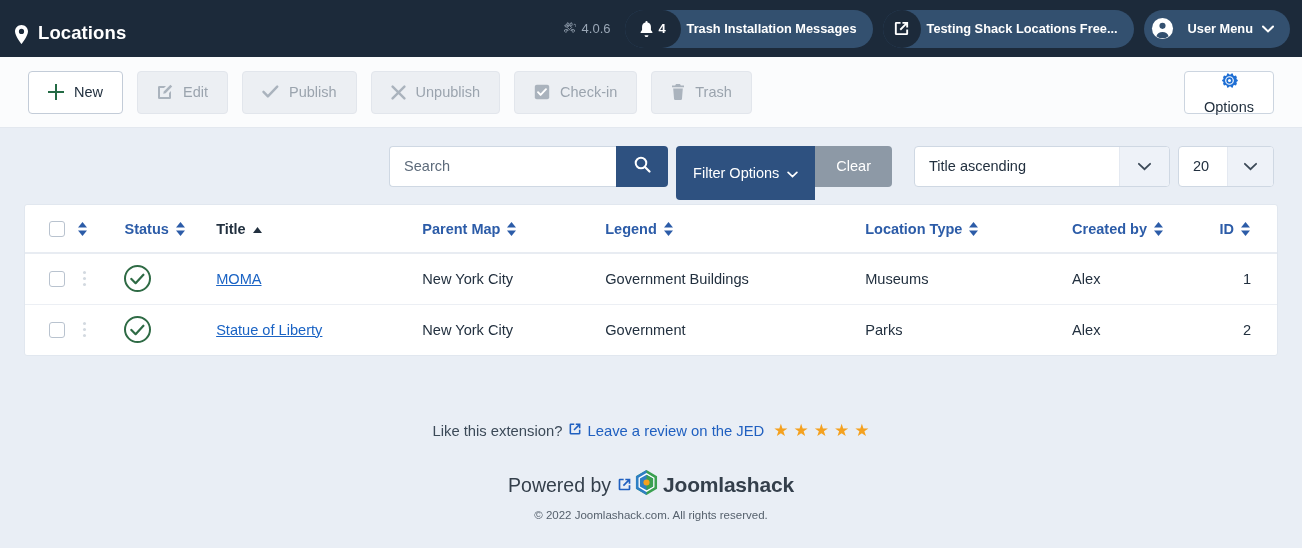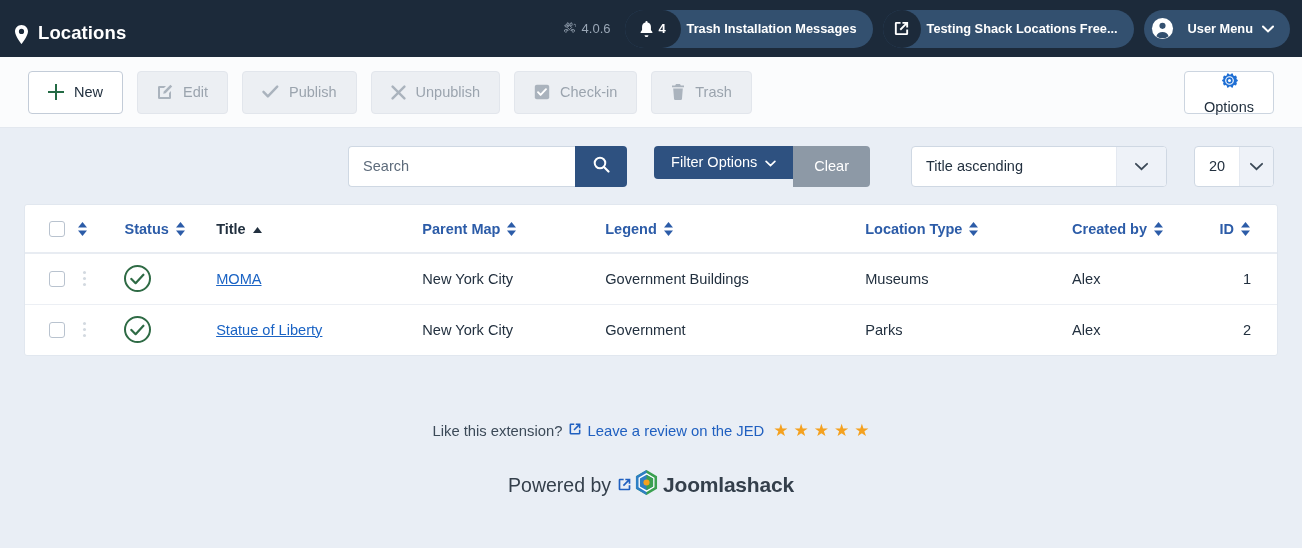--- a/index.html
+++ b/index.html
@@ -52,38 +52,38 @@
     background: #eceff3; border: 1px solid #e2e6ec; color: #9ba4ae;
     cursor: pointer; white-space: nowrap;
   }
   .tbtn.active { background: #fff; border: 1px solid #c3ccd8; color: #22303f; }
   .tbtn.options { margin-left: auto; background:#fff; border:1px solid #ccd5e0; color:#22303f;flex-direction:column; }
   .tbtn svg { display: block; }
 
   
   .filterbar {
     height: 76px; display: flex; align-items: center;
-    justify-content: flex-end; padding: 0 28px; gap: 41px;
+    justify-content: flex-end; padding: 0 28px; gap: 22px;
   }
   .search-group { display: flex; height: 41px; }
   .search-input {
     width: 227px; height: 41px; border: 1px solid #cfd8e3;
     border-right: none; border-radius: 4px 0 0 4px;
     padding: 0 14px; font-size: 14.5px; font-family: inherit;
     color: #2c3b4c; background: #fff; outline: none;
   }
   .search-input::placeholder { color: #5d6b7b; }
   .search-btn {
     width: 52px; height: 41px; background: #2e5180; border: none;
     border-radius: 0 4px 4px 0; display: flex; align-items: center;
     justify-content: center; cursor: pointer;
   }
   .fo-group { display: flex; height: 41px; margin-left: 11px; }
   .filter-opts {
-    background: #2e5180; color: #fff; border: none; height: 33px;
+    background: #2e5180; color: #fff; border: none; height: 54px;
     padding: 0 17px; font-size: 14.5px; font-family: inherit;
     border-radius: 4px 0 0 4px; display: flex; align-items: center;
     gap: 8px; cursor: pointer; white-space: nowrap;
   }
   .clear-btn {
     background: #8d99a6; color: #fff; border: none; height: 41px;
     padding: 0 21px; font-size: 14.5px; font-family: inherit;
     border-radius: 0 4px 4px 0; cursor: pointer;
   }
   .select-wrap {
@@ -92,21 +92,21 @@
     cursor: pointer; overflow: hidden;
   }
   .select-wrap .sel-val { padding: 0 14px; font-size: 14.5px; color: #22303f; white-space: nowrap; }
   .select-wrap .sel-arrow {
     width: 50px; height: 100%; background: #eef2f8;
     display: flex; align-items: center; justify-content: center;
     border-left: 1px solid #e4e9f1;
   }
   .sort-select { width: 256px; }
   .sort-select .sel-val { flex: 1; }
-  .limit-select { width: 80px; }
+  .limit-select { width: 96px; }
   .limit-select .sel-val { flex: 1; }
   .limit-select .sel-arrow { width: 46px; }
 
   
   .card {
     margin: 0 24px; background: #fff;
     border: 1px solid #e1e7ef; border-radius: 3px;
     overflow: hidden;
   }
   table { width: 100%; border-collapse: collapse; }
@@ -528,13 +528,14 @@
         <path d="M12 0L1 6.5v13L12 26z" fill="#2e7fc4"></path>
         <path d="M12 3.2l8.3 4.9v9.8L12 22.8 3.7 17.9V8.1z" fill="#fff"></path>
         <path d="M12 4.8l6.9 4.1v8.2L12 21.2l-6.9-4.1V8.9z" fill="#2e7fc4"></path>
         <path d="M12 4.8l6.9 4.1v8.2L12 21.2z" fill="#3aa050"></path>
         <circle cx="12" cy="13" r="3.2" fill="#f4a11f"></circle>
       </svg>
     </span>
     <span class="js-name">Joomlashack</span>
   </div>
 
+  <div class="copyright">© 2022 Joomlashack.com. All rights reserved.</div>
 </div>
 
 </body></html>

